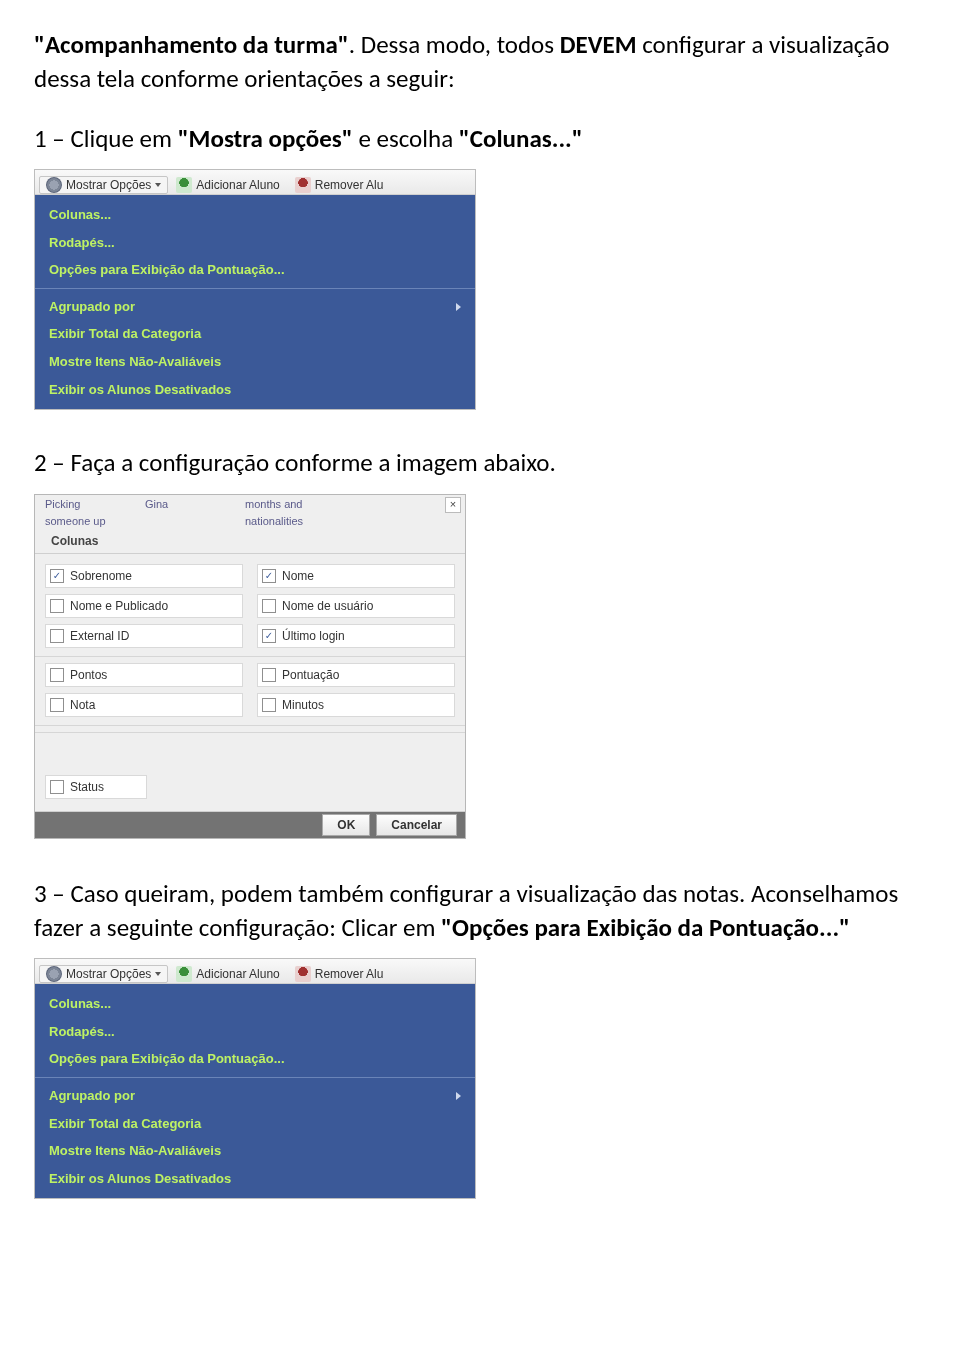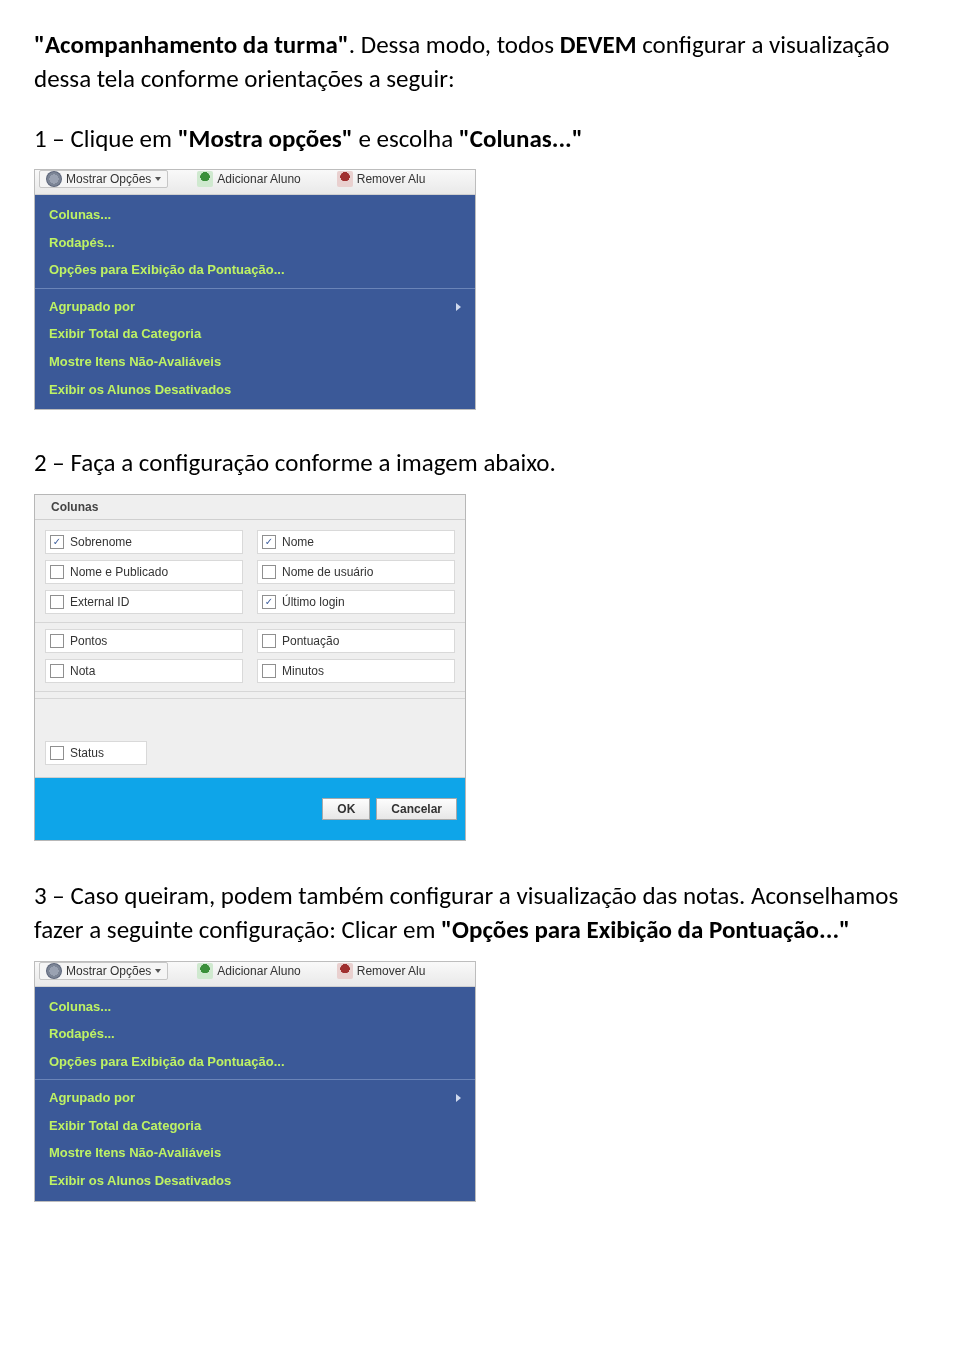--- a/index.html
+++ b/index.html
@@ -19,28 +19,28 @@
 
   
   .options-fig {
     width: 440px;
     border: 1px solid #bdbdbd;
     margin: 6px 0 36px 0;
     font-family: Tahoma, Arial, sans-serif;
   }
   .options-toolbar {
     display: flex;
-    align-items: flex-start;
+    align-items: flex-end;
     height: 24px;
     background: linear-gradient(#f9f9f9, #e9e9e9);
     border-bottom: 1px solid #d0d0d0;
     font-size: 12px;
     color: #333;
     padding: 0 4px;
-    gap: 22px;
+    gap: 1px;
   }
   .tb-item {
     display: flex;
     align-items: center;
     gap: 4px;
     padding: 0 6px;
     border: 1px solid transparent;
     white-space: nowrap;
   }
   .tb-item.active {
@@ -149,23 +149,23 @@
     margin: 6px -10px;
   }
   .check-single {
     width: calc(50% - 7px);
     margin-top: 36px;
   }
   .btnbar {
     display: flex;
     justify-content: flex-end;
     gap: 6px;
-    background: #0ea5e9;
+    background: #737373;
     border-top: 1px solid #cfcfcf;
-    padding: 20px 8px;
+    padding: 2px 8px;
   }
   .btn {
     border: 1px solid #a9a9a9;
     background: linear-gradient(#fdfdfd, #e7e7e7);
     padding: 2px 14px;
     font-size: 12px;
     font-weight: 700;
     color: #333;
   }
 
@@ -236,20 +236,31 @@
       </div>
     <div class="menu-item">
         <span>Exibir os Alunos Desativados</span>
       </div>
   </div>
 </div>
 
 <p class="step">2 – Faça a configuração conforme a imagem abaixo.</p>
 
 <div class="colunas-fig">
+  <div class="colunas-top">
+    <div class="colunas-top-grid">
+      <span>Picking</span>
+      <span>Gina</span>
+      <span>months and</span>
+      <span>someone up</span>
+      <span></span>
+      <span>nationalities</span>
+    </div>
+    <div class="close-x">×</div>
+  </div>
   <div class="colunas-title">Colunas</div>
   <div class="colunas-body">
 
     <div class="check-grid">
       <div class="check-row">
           <span class="cbox">✓</span>
           <span>Sobrenome</span>
         </div>
       <div class="check-row">
           <span class="cbox">✓</span>

